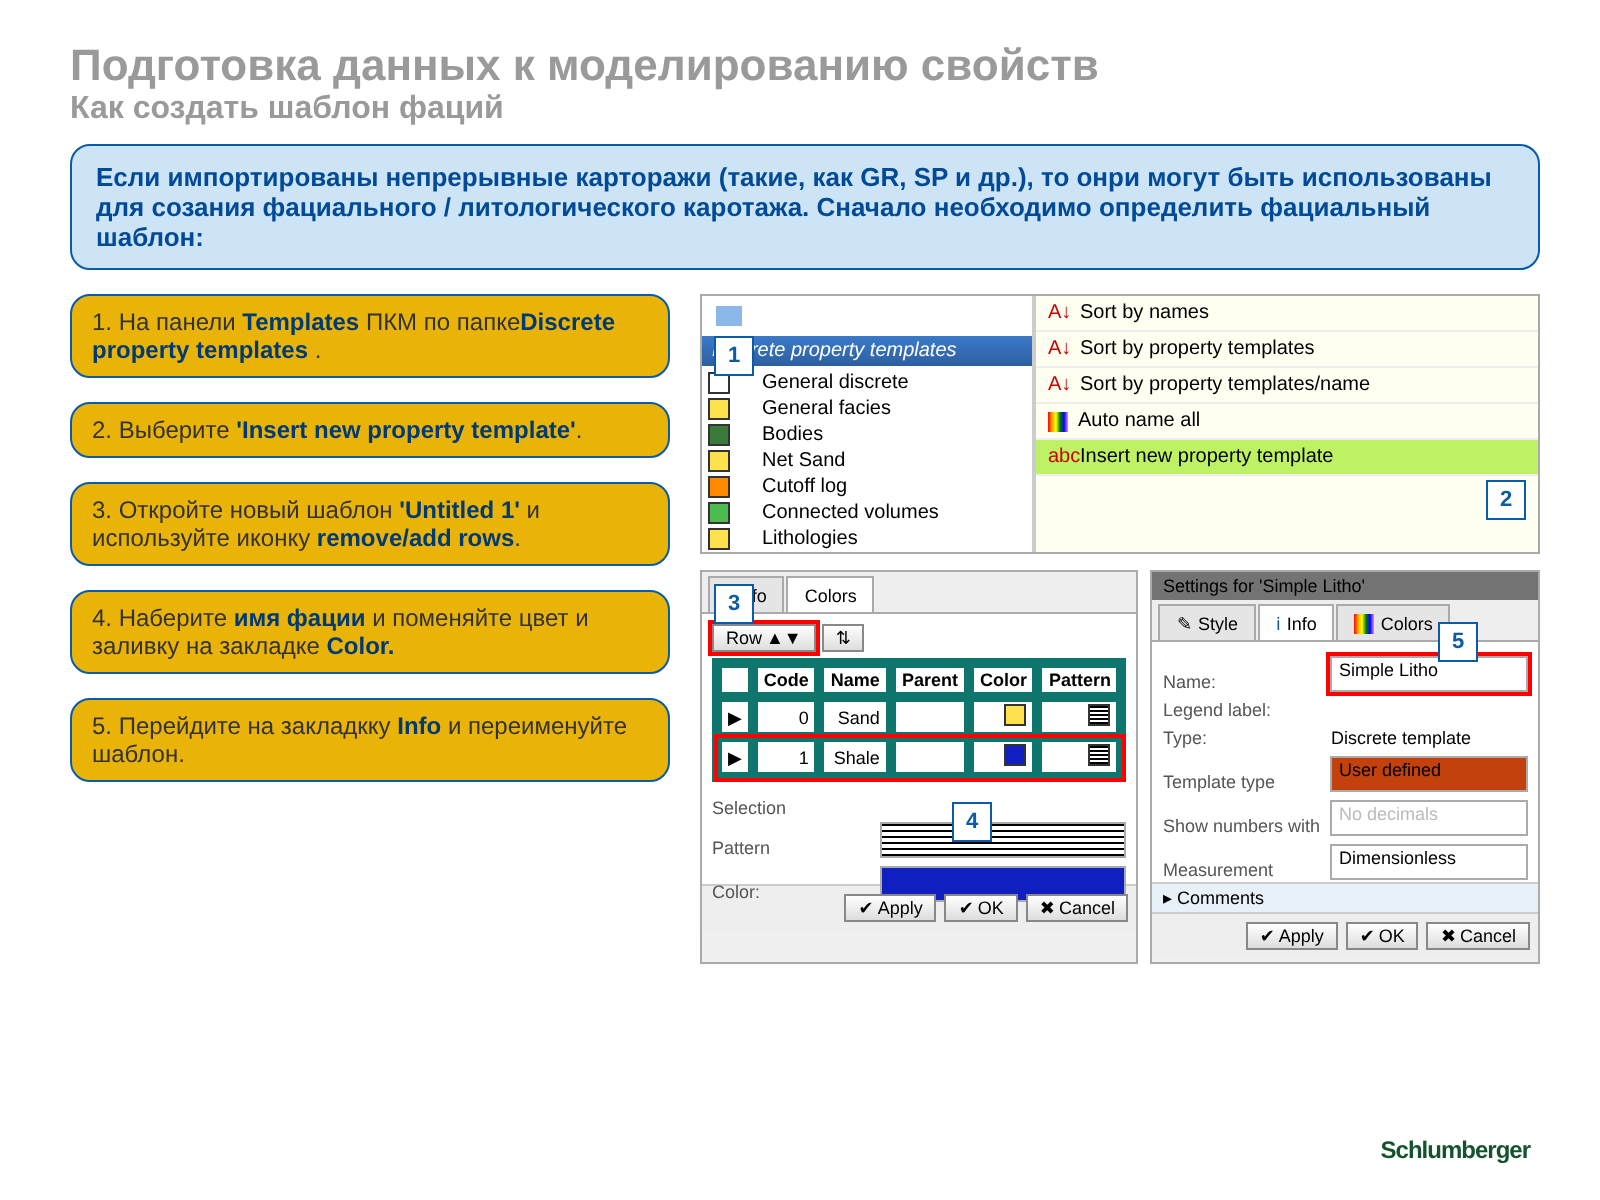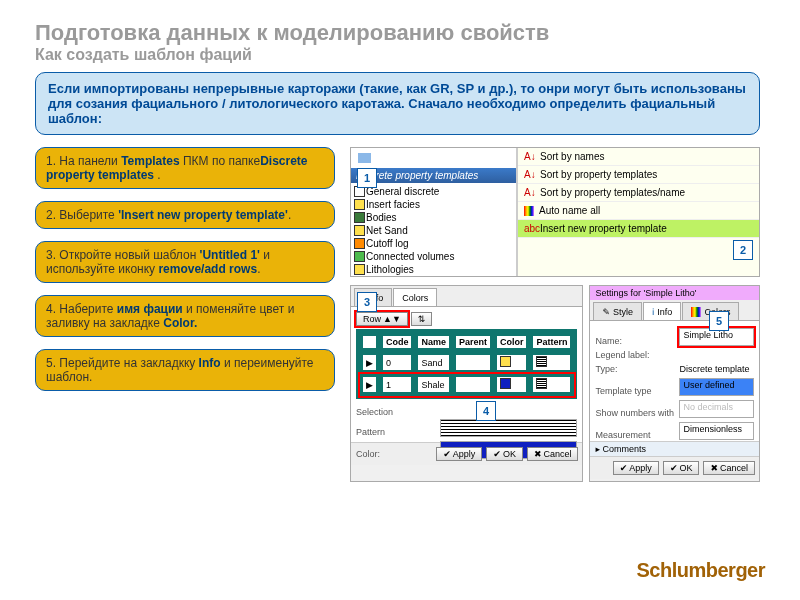--- a/index.html
+++ b/index.html
@@ -1,57 +1,57 @@
 <!DOCTYPE html>
 <html><head>
 <meta charset="utf-8">
 <style>
 body{margin:0;font-family:Arial,sans-serif;background:#fff;width:800px;height:600px;overflow:hidden;font-size:11px}
-.page{padding:20px 40px 10px 35px}
+.page{padding:20px 30px 10px 35px}
 h1{margin:0;font-size:22px;font-weight:bold;color:#9a9a9a}
 h2{margin:0 0 8px 0;font-size:16px;font-weight:bold;color:#9a9a9a}
 .intro{background:#cce4f5;border:1px solid #0a5ca8;border-radius:10px;padding:8px 12px;color:#004a96;font-size:13px;font-weight:bold;margin-bottom:12px}
 .cols{display:flex;gap:15px}
 .left{width:300px;flex-shrink:0}
 .right{flex:1}
 .step{background:#eab308;border:1px solid #0a5ca8;border-radius:10px;padding:6px 10px;margin-bottom:12px;font-size:12px;color:#333}
 .step b{color:#003a73}
 .panel{border:1px solid #aaa;background:#f0f0f0;margin-bottom:8px;position:relative;font-size:10px}
 .panel-top{display:flex;align-items:stretch}
 .tree{width:165px;background:#fff;border-right:1px solid #ccc}
 .tree-hdr{background:linear-gradient(#3b7ac9,#2e5fa0);color:#fff;padding:2px 5px;font-style:italic;font-size:10px}
 .tree ul{list-style:none;margin:0;padding:2px 3px}
-.tree li{display:flex;align-items:center;gap:1px;padding:1px 0;font-size:10px;white-space:nowrap;overflow:hidden}
+.tree li{display:flex;align-items:center;gap:16px;padding:1px 0;font-size:10px;white-space:nowrap;overflow:hidden}
 .sq{width:9px;height:9px;display:inline-block;border:1px solid #333}
 .menu{flex:1;background:#fefff0;border-left:1px solid #ccc}
 .menu ul{list-style:none;margin:0;padding:0}
 .menu li{padding:3px 6px;border-bottom:1px solid #eee;display:flex;align-items:center;gap:5px;font-size:10px}
 .menu li.hi{background:#bef264}
 .mico{width:11px;height:11px;display:inline-block}
 .num{position:absolute;width:18px;height:18px;background:#fff;border:1.5px solid #0a5ca8;color:#0a5ca8;font-weight:bold;display:flex;align-items:center;justify-content:center;font-size:11px}
 .n1{top:20px;left:6px}
 .n2{top:92px;right:6px}
 .n3{top:6px;left:6px}
 .n4{top:115px;left:125px}
 .n5{top:25px;right:30px}
 .settings{display:flex;gap:6px}
 .settings>.panel{flex:1}
 .tabs{display:flex;background:#eee;border-bottom:1px solid #aaa;gap:1px;padding:2px 3px 0 3px}
 .tab{background:#e5e5e5;border:1px solid #aaa;border-bottom:none;padding:2px 8px;font-size:9px;display:flex;align-items:center;gap:3px}
 .tab.act{background:#fff}
 .dlgbody{background:#fff;padding:5px}
 .tbl{width:100%;border-collapse:collapse;font-size:9px}
-.tbl th,.tbl td{border:7px solid #0f766e;padding:1px 3px;text-align:left}
+.tbl th,.tbl td{border:5px solid #0f766e;padding:1px 3px;text-align:right}
 .rowhi{outline:2px solid red}
 .btns{display:flex;gap:4px;justify-content:flex-end;padding:4px;background:#eee;border-top:1px solid #ccc}
 .btn{background:linear-gradient(#fff,#ddd);border:1px solid #888;padding:1px 6px;font-size:9px;display:flex;align-items:center;gap:2px}
 .field{display:flex;align-items:flex-end;gap:4px;padding:2px 0;font-size:9px}
 .field label{width:80px;color:#555}
 .field .val{flex:1;background:#fff;border:1px solid #aaa;padding:1px 3px;height:14px}
-.footer{position:absolute;bottom:18px;right:35px;font-size:20px;font-weight:bold;color:#a16207;letter-spacing:-0.5px}
+.footer{position:absolute;bottom:18px;right:35px;font-size:12px;font-weight:bold;color:#14532d;letter-spacing:-0.5px}
 .redbox{outline:2px solid red}
 .ico-folder{width:13px;height:10px;background:#8bb8e8;display:inline-block;margin:3px 5px}
 .rainbow{width:10px;height:10px;background:linear-gradient(90deg,red,orange,yellow,green,blue,violet)}
 </style>
 </head>
 <body>
 
 <div class="page">
   <h1>Подготовка данных к моделированию свойств</h1>
   <h2>Как создать шаблон фаций</h2>
@@ -85,21 +85,21 @@
                 <span class="ico-folder"></span>
               </div>
             <div class="tree-hdr">Discrete property templates</div>
             <ul id="tree-list">
                 <li>
                   <span class="sq" style="background:#fff"></span>
                   <span>General discrete</span>
                 </li>
                 <li>
                   <span class="sq" style="background:#ffe04d"></span>
-                  <span>Insert facies</span>
+                  <span>General facies</span>
                 </li>
                 <li>
                   <span class="sq" style="background:#3a7a3a"></span>
                   <span>Bodies</span>
                 </li>
                 <li>
                   <span class="sq" style="background:#ffe04d"></span>
                   <span>Net Sand</span>
                 </li>
                 <li>
@@ -204,21 +204,21 @@
           </div>
           <div class="btns">
             <span class="btn">✔ <span>Apply</span></span>
             <span class="btn">✔ <span>OK</span></span>
             <span class="btn">✖ <span>Cancel</span></span>
           </div>
         </div>
 
         <div class="panel" style="height:195px">
           <div class="num n5">5</div>
-          <div style="background:#f0abfc;padding:2px 5px;font-size:9px">Settings for 'Simple Litho'</div>
+          <div style="background:#737373;padding:2px 5px;font-size:9px">Settings for 'Simple Litho'</div>
           <div class="tabs">
             <div class="tab">✎ <span>Style</span></div>
             <div class="tab act">
                 <span style="color:#0a5ca8">ℹ</span>
                 <span>Info</span>
               </div>
             <div class="tab">
                 <span class="rainbow"></span>
                 <span>Colors</span>
               </div>
@@ -230,21 +230,21 @@
               </div>
             <div class="field">
                 <label>Legend label:</label>
               </div>
             <div class="field">
                 <label>Type:</label>
                 <span>Discrete template</span>
               </div>
             <div class="field">
                 <label>Template type</label>
-                <span class="val" style="background:#3b82f6">User defined</span>
+                <span class="val" style="background:#c2410c">User defined</span>
               </div>
             <div class="field" style="color:#bbb">
                 <label>Show numbers with</label>
                 <span class="val">No decimals</span>
               </div>
             <div class="field">
                 <label>Measurement</label>
                 <span class="val">Dimensionless</span>
               </div>
 

